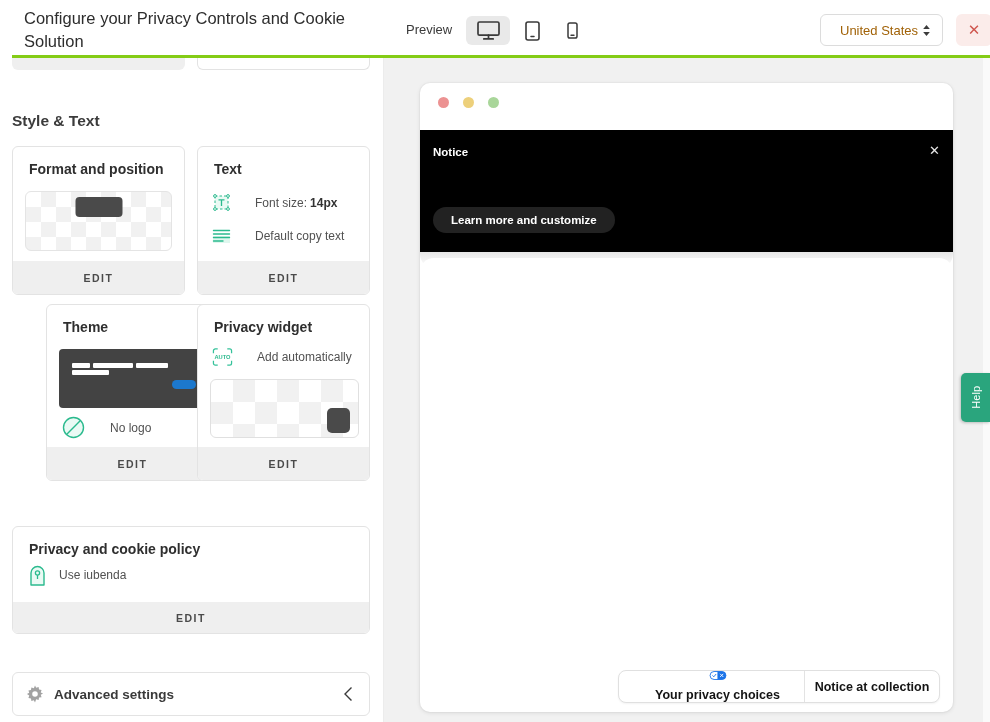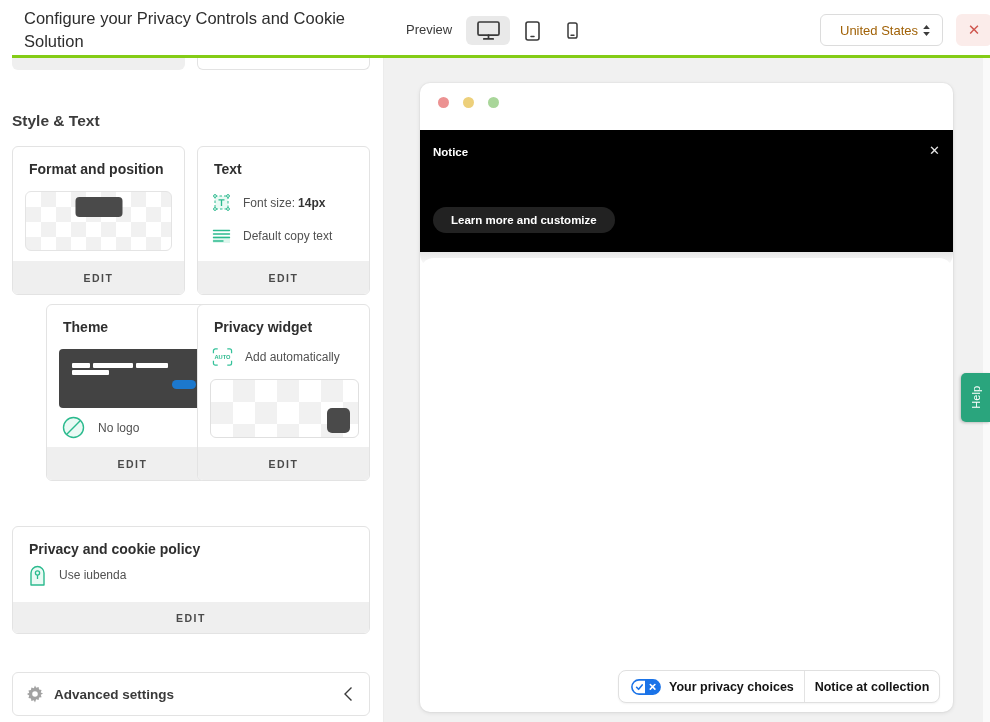--- a/index.html
+++ b/index.html
@@ -42,21 +42,21 @@
   .card-policy { left:12px; top:468px; width:358px; height:108px; }
   .card-policy .edit-btn { height:31px; }
 
   .checker { background-color:#fff;
     background-image:linear-gradient(45deg,#f1f1f1 25%,transparent 25%,transparent 75%,#f1f1f1 75%),
                      linear-gradient(45deg,#f1f1f1 25%,transparent 25%,transparent 75%,#f1f1f1 75%); }
   .format-preview { position:absolute; left:12px; top:44px; width:147px; height:60px; border:1px solid #e4e4e4; border-radius:6px;
     background-size:30px 30px; background-position:0 0,15px 15px; }
   .dark-chip { position:absolute; left:50%; transform:translateX(-50%); top:5px; width:47px; height:20px; background:#4a4a4a; border-radius:4px; }
 
-  .icon-row { position:absolute; left:14px; display:flex; align-items:center; gap:12px; font-size:12px; color:#515151; }
+  .icon-row { position:absolute; left:14px; display:flex; align-items:center; gap:24px; font-size:12px; color:#515151; }
   .icon-row b { margin-left:3px; color:#333; }
   .row-1 { top:46px; } .row-2 { top:81px; }
 
   .theme-preview { position:absolute; left:12px; top:44px; width:149px; height:59px; background:#434343; border-radius:4px; }
   .tp-bar { position:absolute; background:#fff; height:5px; border-radius:1px; }
   .tp-b1 { left:13px; top:14px; width:18px; } .tp-b2 { left:34px; top:14px; width:40px; }
   .tp-b3 { left:77px; top:14px; width:32px; } .tp-b4 { left:13px; top:21px; width:37px; }
   .tp-btn { position:absolute; right:12px; top:31px; width:24px; height:9px; background:#1c78cd; border-radius:5px; }
   .nologo-row { top:110px; }
 
@@ -89,21 +89,21 @@
   .banner-cta { position:absolute; left:13px; top:77px; height:26px; padding:0 18px; background:#222; border-radius:14px;
     display:inline-flex; align-items:center; font-size:11.5px; font-weight:700; color:#fff; }
 
   .banner-shadow { position:absolute; left:0; top:169px; width:533px; height:16px;
     background:linear-gradient(180deg,#e7e7e7 0%,#f6f6f6 65%,#fdfdfd 100%); border-radius:0 0 14px 14px; }
   .content-sheet { position:absolute; left:0; top:175px; width:533px; height:40px; background:#fff; border-radius:14px 14px 0 0; }
 
   .footer-buttons { position:absolute; left:198px; top:587px; width:322px; height:33px; background:#fff; border:1px solid #e0e0e0;
     border-radius:8px; box-shadow:0 1px 2px rgba(0,0,0,.05); display:flex; align-items:stretch; overflow:hidden; }
   .fb-seg { display:flex; align-items:center; gap:8px; font-size:12.5px; font-weight:700; color:#141414; }
-  .fb-seg1 { width:185px; padding-left:12px; }
+  .fb-seg1 { width:185px; padding-left:12px;flex-direction:column; }
   .fb-divider { width:1px; background:#e3e3e3; }
   .fb-seg2 { flex:1; justify-content:center; }
 
   .help-tab { position:absolute; right:0; top:315px; width:29px; height:49px; background:#2aa57d; border-radius:5px 0 0 5px;
     box-shadow:-1px 1px 3px rgba(0,0,0,.22); display:flex; align-items:center; justify-content:center; z-index:15; }
   .help-tab span { writing-mode:vertical-rl; transform:rotate(180deg); color:#fff; font-size:11px; }
 </style>
 </head>
 <body>
 

